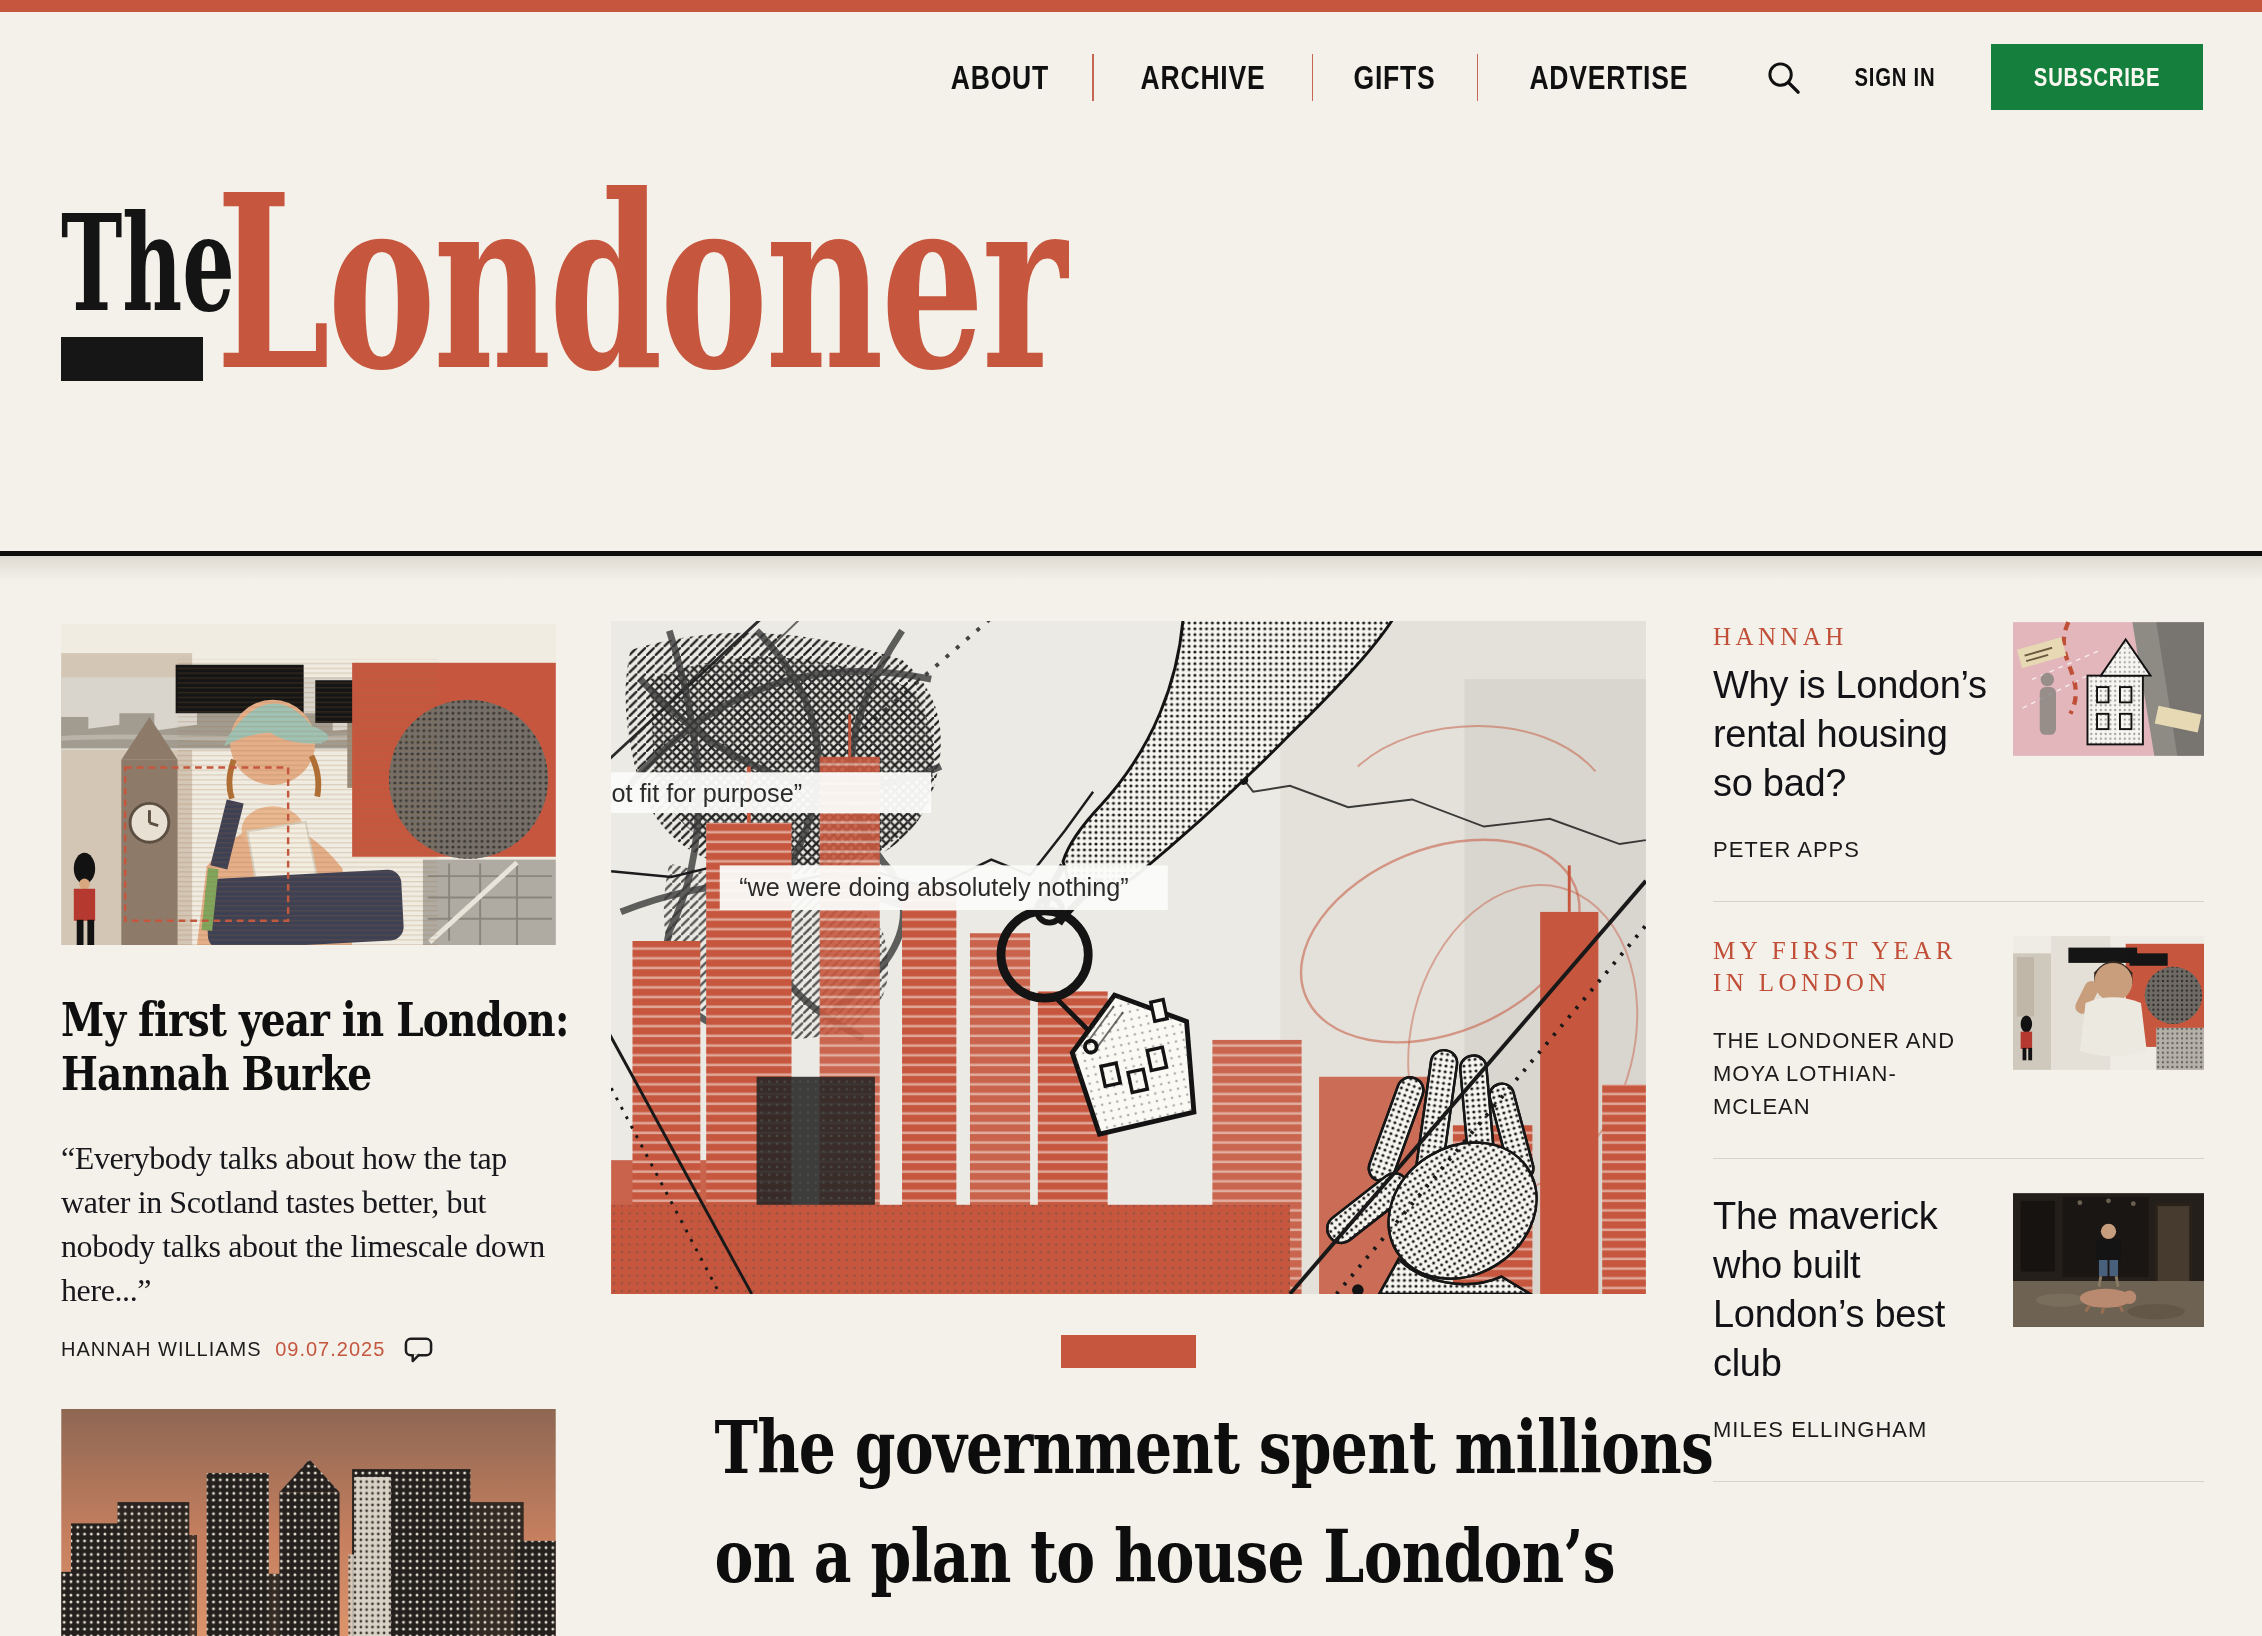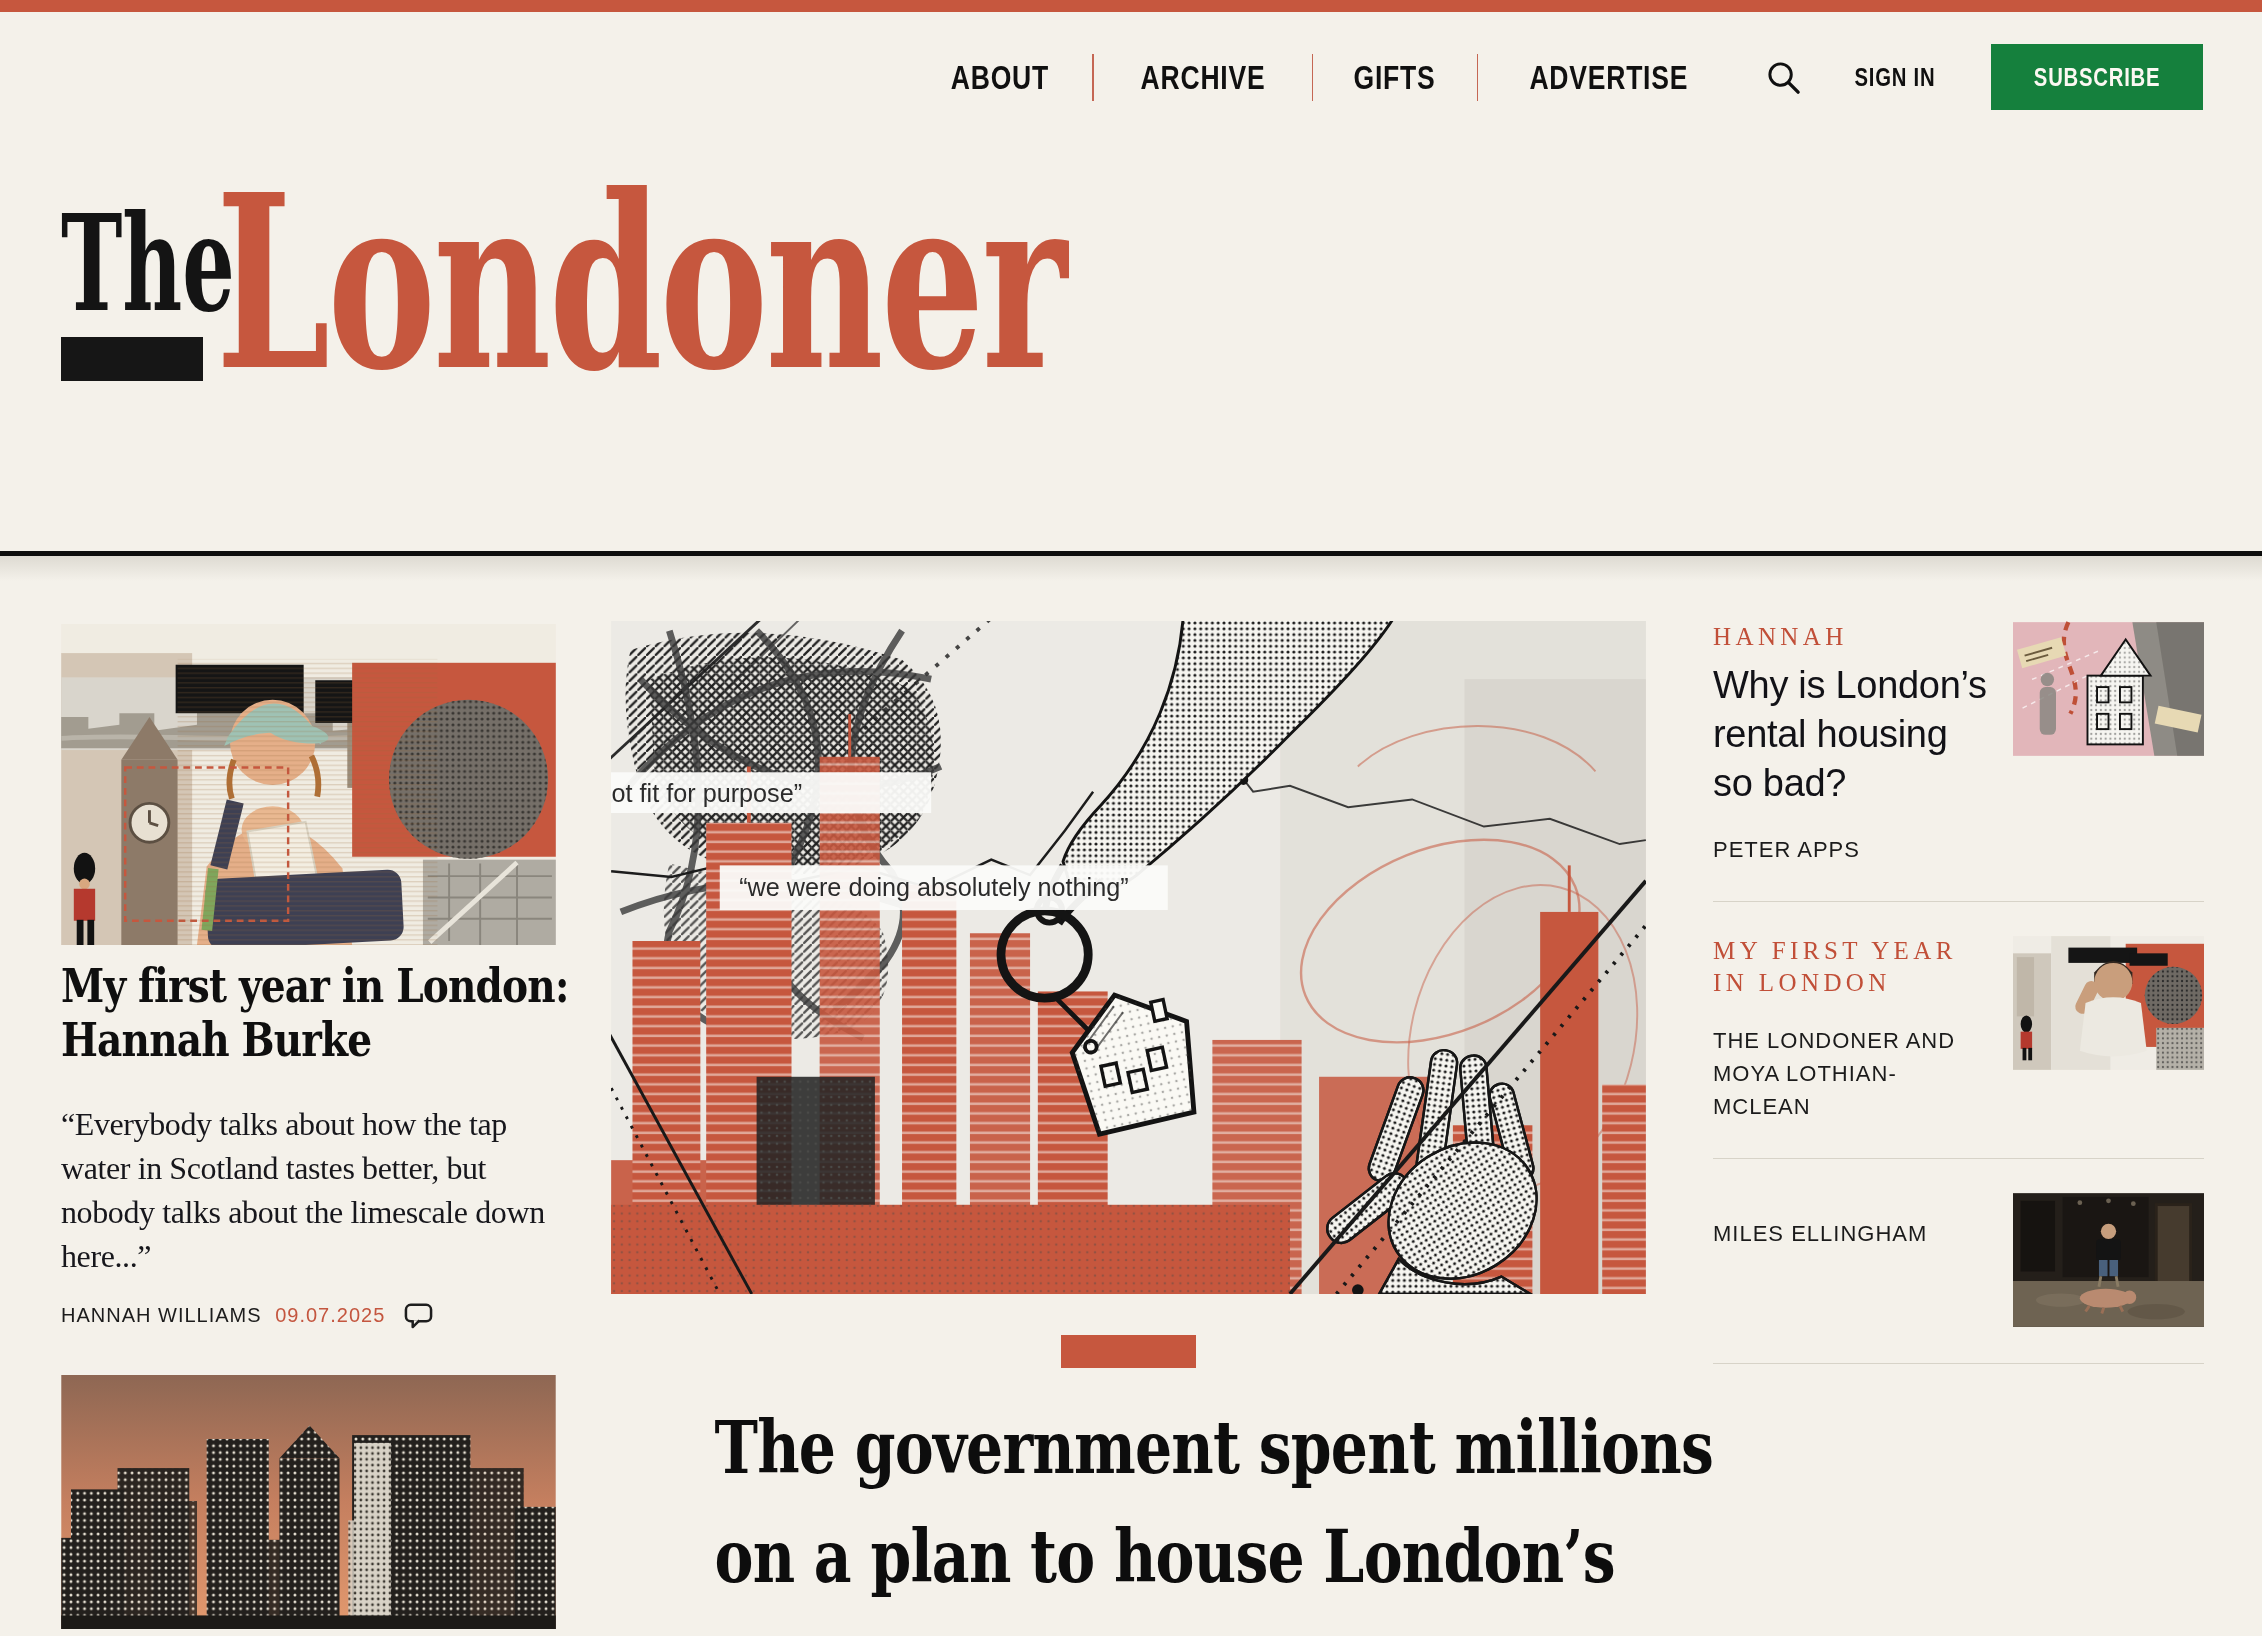--- a/index.html
+++ b/index.html
@@ -38,21 +38,21 @@
 
   
   .left-col  { position:absolute; left:61px;  top:624px; width:495px; }
   .center-col{ position:absolute; left:611px; top:621px; width:1035px; }
   .right-col { position:absolute; left:1713px;top:621px; width:491px; }
 
   figure { display:block; line-height:0; }
   figure svg { display:block; }
 
   
-  .feature-title { margin-top:14px; font-family:"DejaVu Serif",serif; font-weight:700; color:#0f0f0f; }
+  .feature-title { margin-top:48px; font-family:"DejaVu Serif",serif; font-weight:700; color:#0f0f0f; }
   .feature-title span { display:block; font-size:46px; line-height:54px; white-space:nowrap;
     transform:scaleX(.85); transform-origin:left center; letter-spacing:-1px; }
   .feature-quote { margin-top:35px; font-family:"Liberation Serif",serif; font-size:32px;
     line-height:44px; letter-spacing:-0.4px; color:#17171c; }
   .byline-row { margin-top:23px; display:flex; align-items:center; gap:13.6px;
     font-size:20px; letter-spacing:1px; color:#1c1c1c; }
   .byline-row .date { color:#C4563F; }
   .skyline-fig { margin-top:45px; }
 
   
@@ -427,20 +427,21 @@
         <rect x="10" y="117" width="4" height="13" fill="#121212"></rect>
         <rect x="16" y="117" width="4" height="13" fill="#121212"></rect>
       </svg>
     </figure>
   </article>
 
   <div class="rail-divider"></div>
 
   <article class="rail-article narrow">
     <div class="rail-text">
+      <div class="rail-title">The maverick who built London’s best club</div>
       <div class="rail-byline">MILES ELLINGHAM</div>
     </div>
     <figure class="rail-thumb">
       <svg width="191" height="136" viewBox="0 0 200 140">
         <rect width="200" height="140" fill="#241F1A"></rect>
         <rect x="8" y="8" width="36" height="74" fill="#161310"></rect>
         <rect x="52" y="4" width="90" height="84" fill="#1A1613"></rect>
         <rect x="150" y="12" width="36" height="112" fill="#463B2E" stroke="#2A221A" stroke-width="3"></rect>
         <circle cx="70" cy="10" r="2.5" fill="#6B6152"></circle>
           <circle cx="100" cy="8" r="2.5" fill="#6B6152"></circle>

